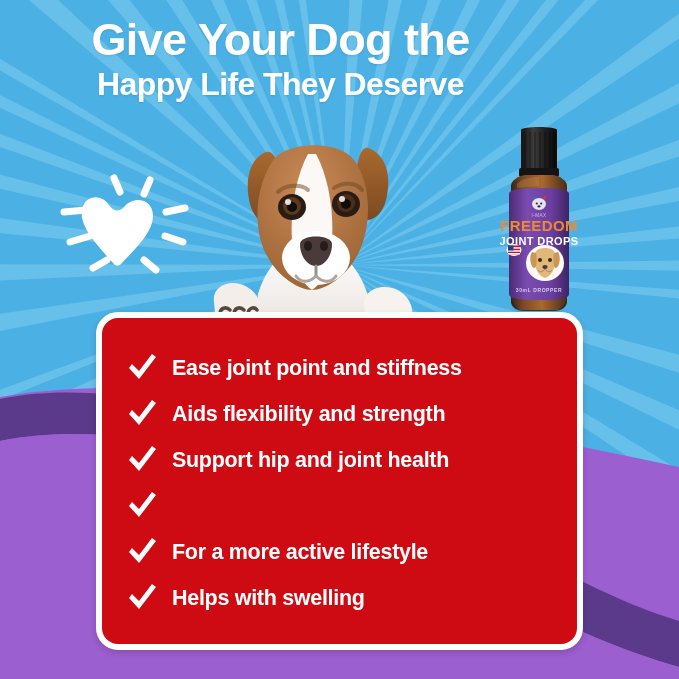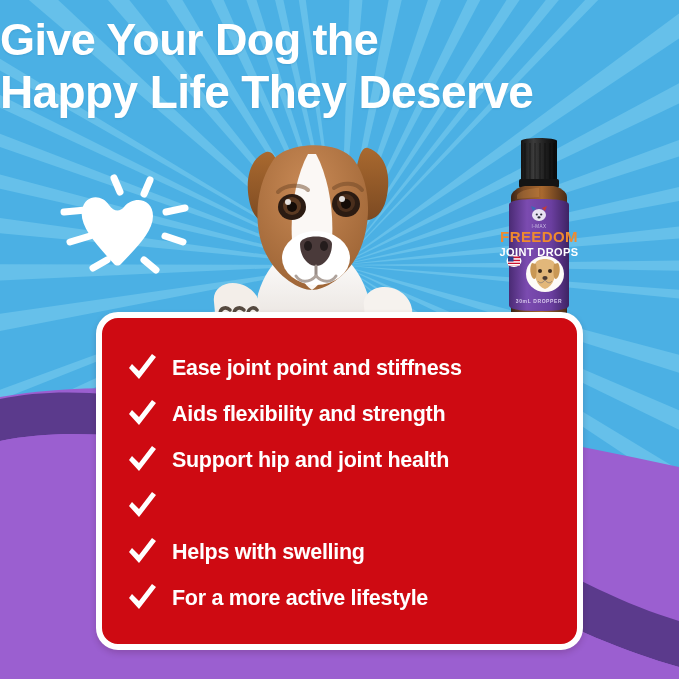--- a/index.html
+++ b/index.html
@@ -19,39 +19,39 @@
         transform:translate(-50%,-50%);}
   .rays svg{display:block;width:100%;height:100%;}
 
   
   .waves{position:absolute;left:0;bottom:0;width:679px;height:330px;}
   .waves svg{display:block;width:100%;height:100%;}
 
   
   .headline{
     position:absolute;left:0;top:14px;width:561px;
-    color:#ffffff;
+    text-align:center;color:#ffffff;
     font-weight:bold;
     font-size:45px;line-height:1.16;
     letter-spacing:-0.6px;
     text-shadow:0 1px 2px rgba(0,60,100,.12);
     z-index:6;
   }
-  .headline .l2{display:block;font-size:46px;}
+  .headline .l2{display:block;font-size:32px;}
 
   
   .heart-wrap{position:absolute;left:52px;top:170px;width:150px;height:120px;z-index:5;}
   .heart-wrap svg{display:block;width:100%;height:100%;}
 
   
   .dog{position:absolute;left:196px;top:118px;width:232px;height:232px;z-index:5;}
   .dog svg{display:block;width:100%;height:100%;overflow:visible;}
 
   
-  .bottle{position:absolute;left:487px;top:135px;width:104px;height:190px;z-index:5;}
+  .bottle{position:absolute;left:487px;top:124px;width:104px;height:190px;z-index:5;}
   .bottle svg{display:block;width:100%;height:100%;}
 
   
   .panel{
     position:absolute;left:96px;top:312px;
     width:487px;height:338px;
     background:#CE0A12;
     border:6px solid #ffffff;
     border-radius:22px;
     box-sizing:border-box;
@@ -356,28 +356,28 @@
           </svg>
         </span>
       </div>
 
       <div class="bullet">
         <span class="check">
           <svg viewBox="0 0 30 28" xmlns="http://www.w3.org/2000/svg">
             <path d="M2 14 L5 10 L12 17 L25 0 L29 3 L12 25 Z" fill="#ffffff"></path>
           </svg>
         </span>
+        <span class="bullet-text">For a more active lifestyle</span>
+      </div>
+
+      <div class="bullet">
+        <span class="check">
+          <svg viewBox="0 0 30 28" xmlns="http://www.w3.org/2000/svg">
+            <path d="M2 14 L5 10 L12 17 L25 0 L29 3 L12 25 Z" fill="#ffffff"></path>
+          </svg>
+        </span>
         <span class="bullet-text">Helps with swelling</span>
       </div>
 
-      <div class="bullet">
-        <span class="check">
-          <svg viewBox="0 0 30 28" xmlns="http://www.w3.org/2000/svg">
-            <path d="M2 14 L5 10 L12 17 L25 0 L29 3 L12 25 Z" fill="#ffffff"></path>
-          </svg>
-        </span>
-        <span class="bullet-text">For a more active lifestyle</span>
-      </div>
-
     </div>
   </div>
 
 </div>
 
 </body></html>

